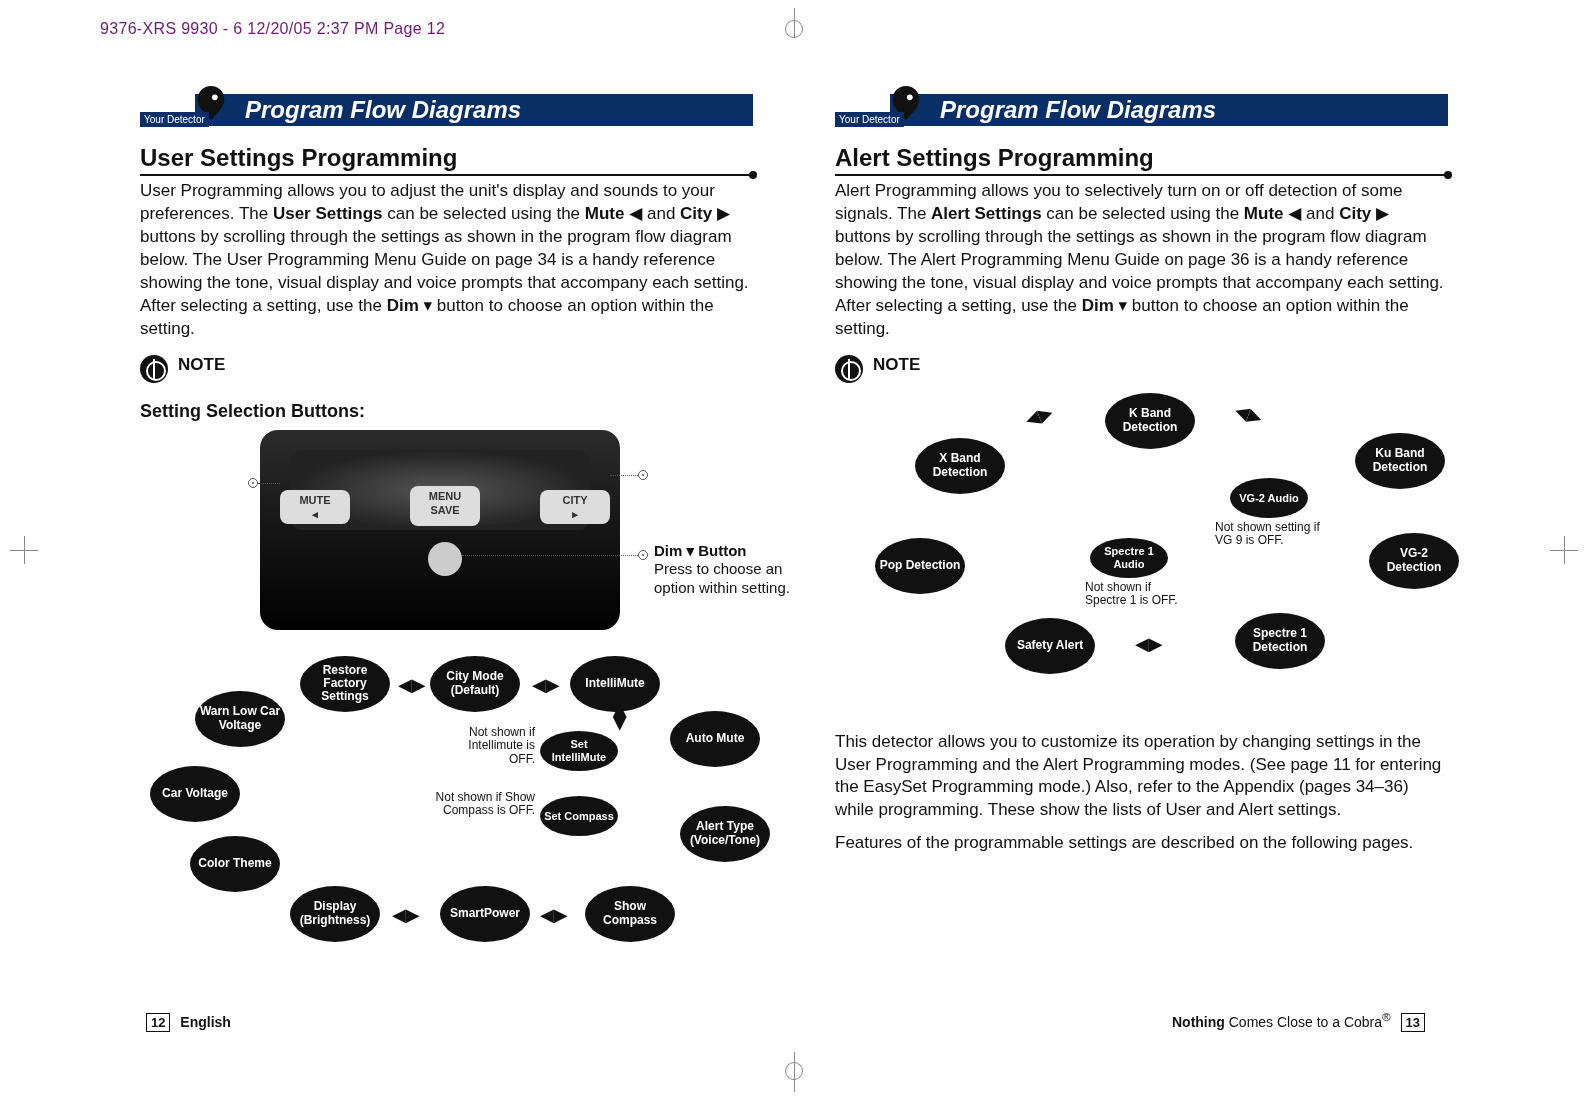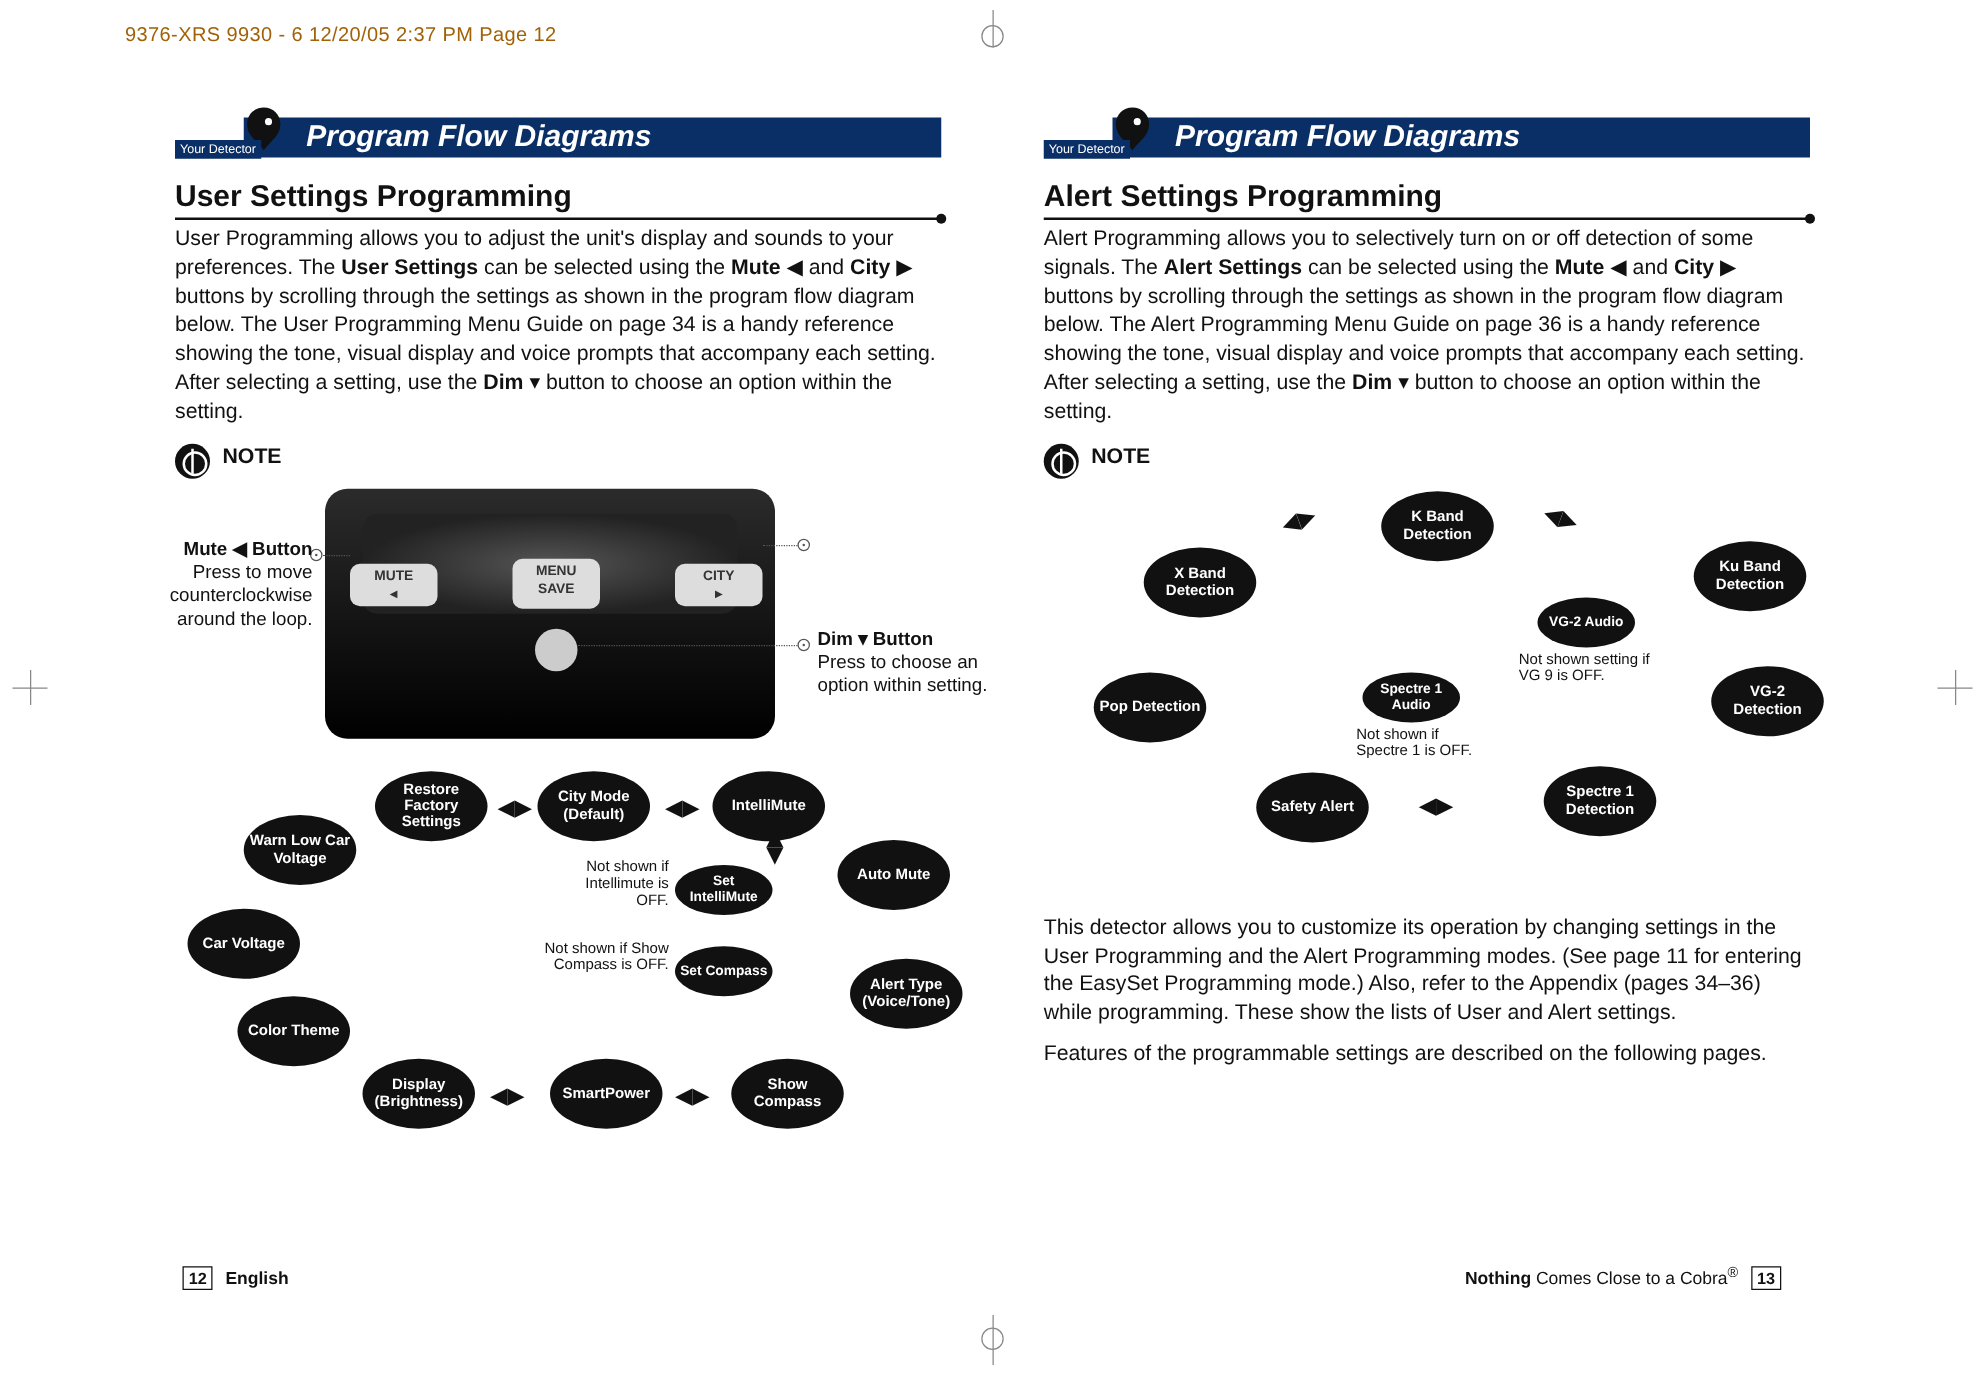--- a/index.html
+++ b/index.html
@@ -1,20 +1,20 @@
 <!DOCTYPE html>
 <html><head>
 <meta charset="utf-8">
 <style>
   * { box-sizing: border-box; margin: 0; padding: 0; }
   html, body { width: 1588px; height: 1100px; background: #fff; font-family: Arial, Helvetica, sans-serif; color: #111; }
   .page { position: relative; width: 1588px; height: 1100px; }
 
   
-  .slug { position: absolute; top: 20px; left: 100px; font-size: 16px; color: #a16207; letter-spacing: 0.02em; text-align: right; }
+  .slug { position: absolute; top: 20px; left: 100px; font-size: 16px; color: #701a75; letter-spacing: 0.02em; text-align: right; }
   .crop-v { position:absolute; left:50%; top:8px; width:1px; height:30px; background:#888; }
   .crop-circle { position:absolute; left:50%; top:20px; width:18px; height:18px; border:1px solid #888; border-radius:50%; transform:translateX(-50%); }
   .crop-v2 { position:absolute; left:50%; bottom:8px; width:1px; height:40px; background:#888; }
   .crop-circle2 { position:absolute; left:50%; bottom:20px; width:18px; height:18px; border:1px solid #888; border-radius:50%; transform:translateX(-50%); }
   .reg-left { position:absolute; top:50%; left:10px; width:28px; height:28px; transform:translateY(-50%); }
   .reg-right{ position:absolute; top:50%; right:10px; width:28px; height:28px; transform:translateY(-50%); }
   .reg-left::before, .reg-right::before { content:""; position:absolute; left:0; top:50%; width:100%; height:1px; background:#888; }
   .reg-left::after,  .reg-right::after  { content:""; position:absolute; top:0; left:50%; width:1px; height:100%; background:#888; }
 
   .spread { position:absolute; top:60px; left:100px; right:100px; bottom:60px; border:0; display:flex; }
@@ -104,35 +104,32 @@
       <h2 class="section">User Settings Programming</h2>
       <p class="body">User Programming allows you to adjust the unit's display and sounds to your preferences. The <b>User Settings</b> can be selected using the <b>Mute</b> ◀ and <b>City</b> ▶ buttons by scrolling through the settings as shown in the program flow diagram below. The User Programming Menu Guide on page 34 is a handy reference showing the tone, visual display and voice prompts that accompany each setting. After selecting a setting, use the <b>Dim</b> ▾ button to choose an option within the setting.</p>
 
       <div class="note-row">
         <div class="note-ico"></div>
         <div>
           <div class="note-hd">NOTE</div>
         </div>
       </div>
 
+      <div class="subhead">Setting Selection Buttons:</div>
 
       <div class="device-wrap">
         <div class="device">
         </div>
         <div class="btn-oval mute">MUTE<br>◂</div>
         <div class="btn-oval menu">MENU<br>SAVE</div>
         <div class="btn-oval city">CITY<br>▸</div>
         <div class="btn-dim"></div>
 
         <div class="dot-lbl" style="left:108px; top:48px;"></div>
         <div class="leader" style="left:118px; top:53px; width:22px;"></div>
-        <div class="callout" style="left:-50px; top:40px; text-align:right;">
-          <b><span>Mute ◀ Button</span></b>
-          <span>Press to move counterclockwise around the loop.</span>
-        </div>
 
         <div class="dot-lbl" style="left:498px; top:40px;"></div>
         <div class="leader" style="left:470px; top:45px; width:28px;"></div>
 
         <div class="dot-lbl" style="left:498px; top:120px;"></div>
         <div class="leader" style="left:322px; top:125px; width:176px;"></div>
         <div class="callout" style="left:514px; top:112px;">
           <b><span>Dim ▾ Button</span></b>
           <span>Press to choose an option within setting.</span>
         </div>

